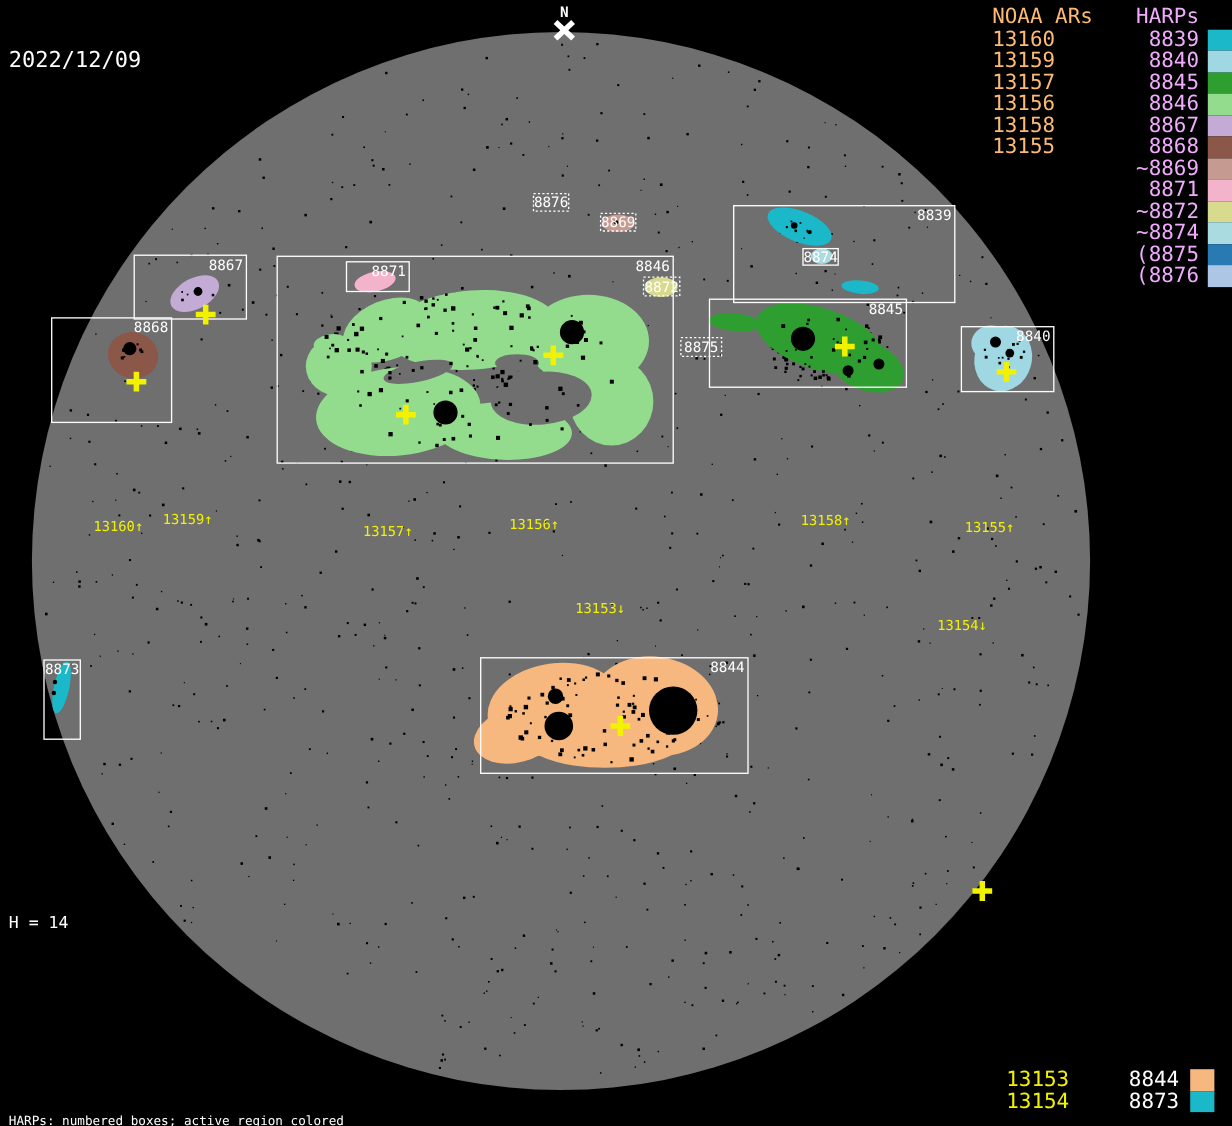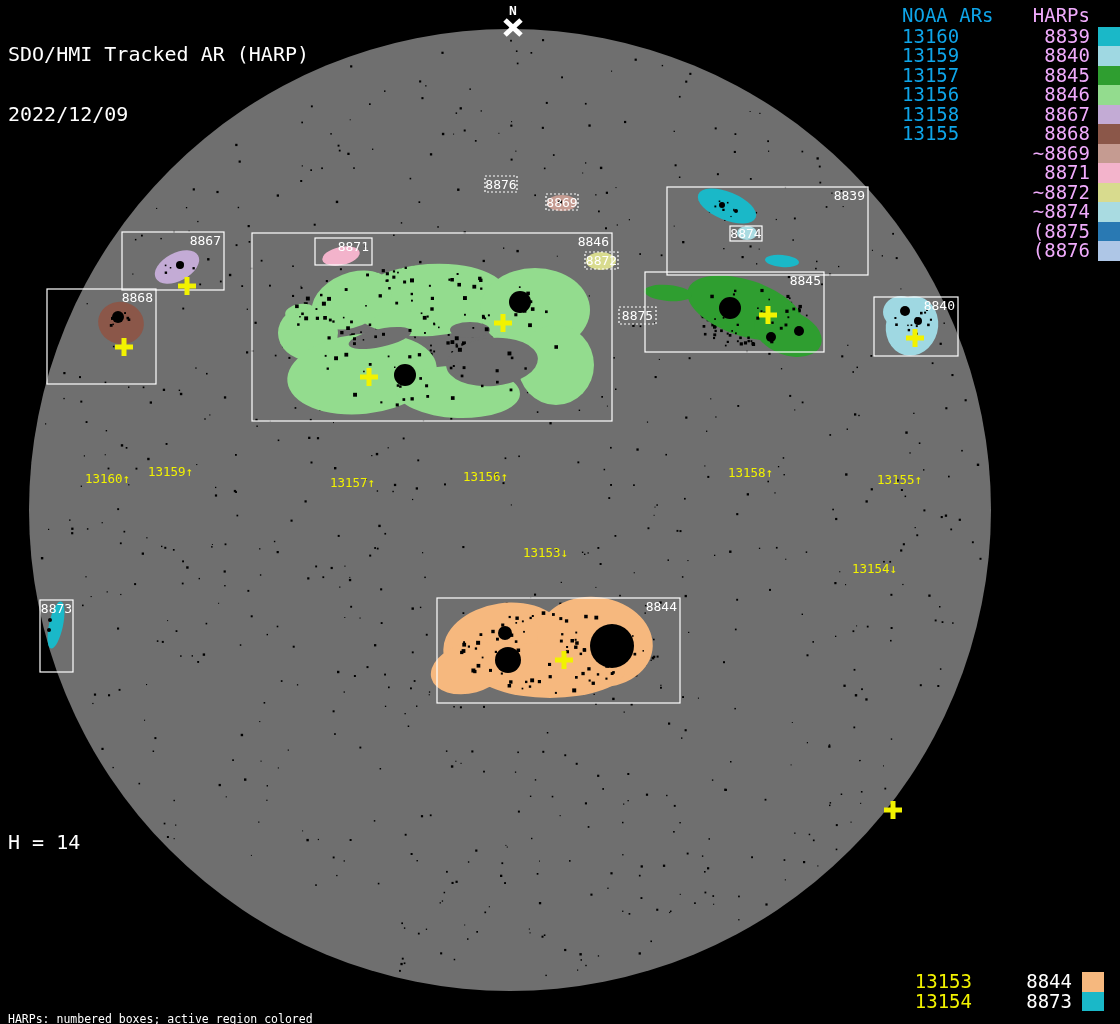--- a/index.html
+++ b/index.html
@@ -4,25 +4,25 @@
 <style>
   html,body{margin:0;padding:0;background:#000;}
   #canvas{position:relative;width:1120px;height:1024px;background:#000;overflow:hidden;
           font-family:"DejaVu Sans Mono","Liberation Mono",monospace;}
   #scene{position:absolute;left:0;top:0;}
   .overlay{position:absolute;}
   #title{left:8px;top:4px;color:#fff;font-size:20px;line-height:20px;white-space:pre;}
   #legend-top{right:0;top:6px;width:220px;}
   .lrow{display:flex;height:19.5px;align-items:center;font-size:19px;line-height:19.5px;}
   .lrow.header{margin-bottom:1px;}
-  .lnoaa{width:98px;padding-left:2px;color:#0ea5e9;}
+  .lnoaa{width:98px;padding-left:2px;color:#fdba74;}
   .lharp{flex:1;text-align:right;color:#f0abfc;margin-right:8px;}
   .lswatch{width:22px;height:19.5px;flex:0 0 22px;}
   .lswatch.spacer{background:transparent;}
-  #stats{left:8px;top:830px;color:#fff;font-size:20px;}
+  #stats{left:8px;top:830px;color:#fff;font-size:15px;}
   #h-line{margin-bottom:17px;}
   #stats-lines div{line-height:19.3px;white-space:pre;}
   #footnotes{left:8px;top:988px;color:#fff;font-size:11.5px;line-height:12.3px;white-space:pre;}
   #legend-bottom{right:16px;top:972px;width:220px;}
   .lb-noaa{width:88px;text-align:right;color:#f2f200;}
   .lb-harp{width:100px;text-align:right;color:#fff;margin-right:10px;}
 </style>
 </head>
 <body>
 
@@ -1744,21 +1744,20 @@
         <text x="852" y="573">13154↓</text>
       </g>
       <g>
         <text x="513" y="15" text-anchor="middle" fill="#ffffff" font-size="13" font-weight="bold" font-family="DejaVu Sans Mono, monospace">N</text>
         <line x1="505" y1="20" x2="521" y2="35" stroke="#ffffff" stroke-width="5"></line>
         <line x1="521" y1="20" x2="505" y2="35" stroke="#ffffff" stroke-width="5"></line>
       </g>
     </svg>
 
   <div class="overlay" id="title">
-    <div>SDO/HMI Tracked AR (HARP)</div>
     <div>2022/12/09</div>
   </div>
 
   <div class="overlay" id="legend-top">
     <div class="lrow header">
       <span class="lnoaa">NOAA ARs</span>
       <span class="lharp">HARPs</span>
       <span class="lswatch spacer"></span>
     </div>
     <div id="legend-top-rows">

